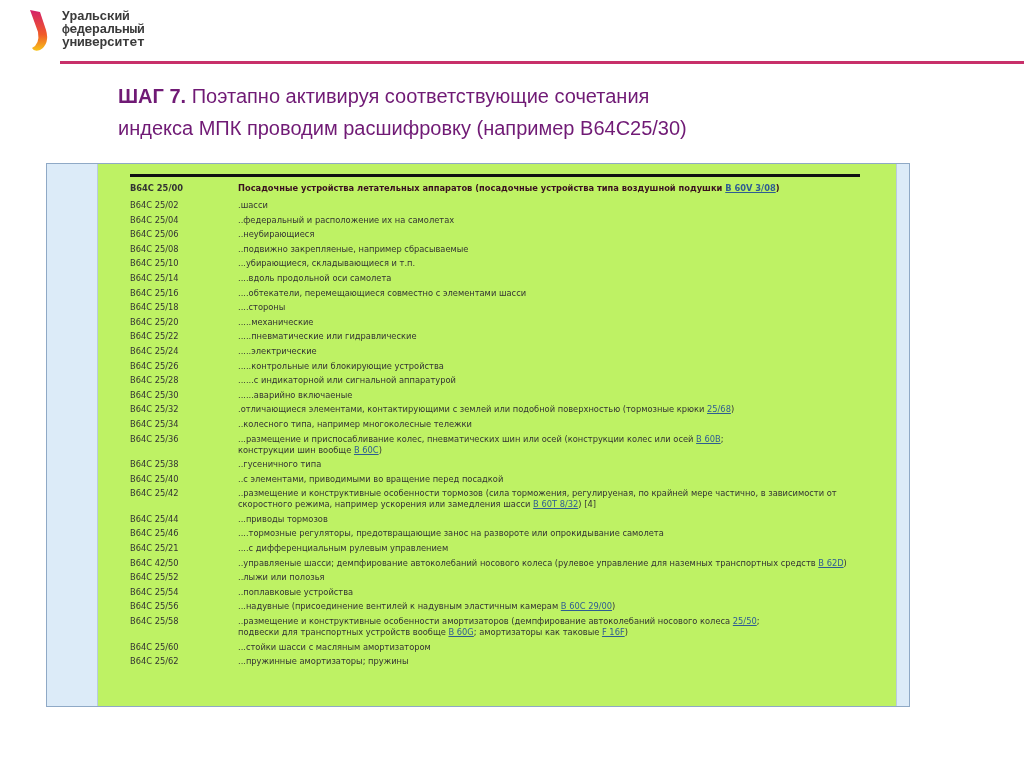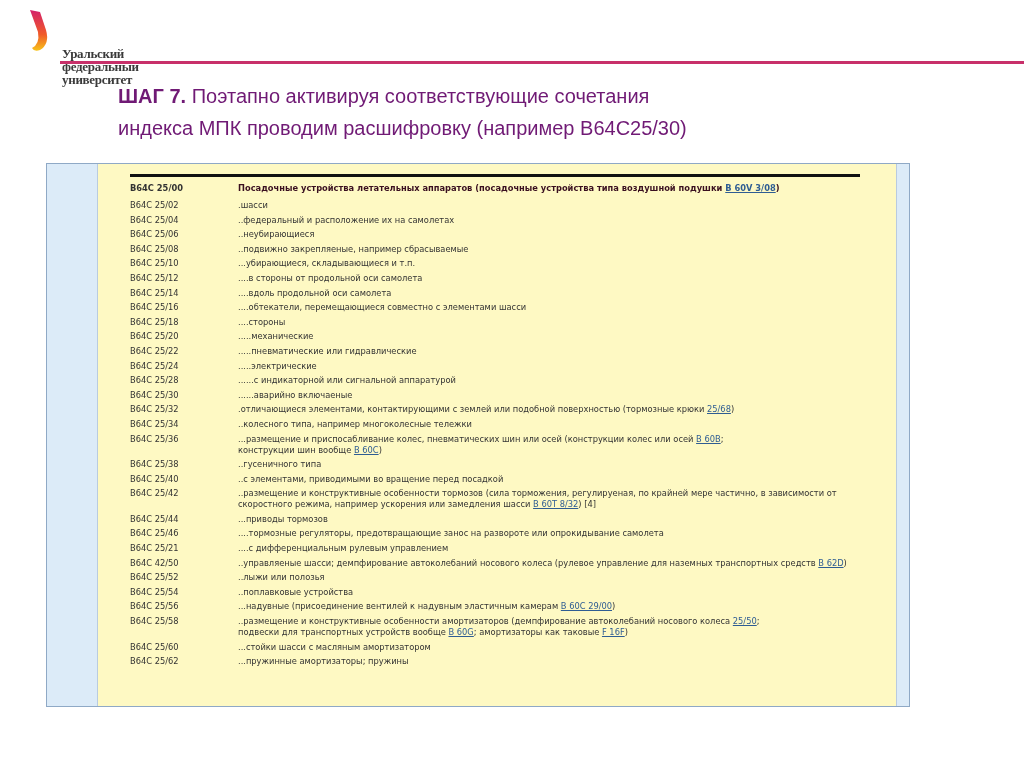--- a/index.html
+++ b/index.html
@@ -1,24 +1,24 @@
 <!DOCTYPE html>
 <html><head>
 <meta charset="utf-8">
 <style>
   html, body { margin:0; padding:0; }
   body { width:1024px; height:767px; background:#ffffff; position:relative; overflow:hidden; font-family:"Liberation Sans", sans-serif; }
   .logo { position:absolute; left:28px; top:8px; width:140px; height:50px; }
   .logo-mark { position:absolute; left:0; top:0; width:30px; height:44px; }
-  .logo-text { position:absolute; left:34px; top:2px; font-family:Liberation Serif, serif; font-weight:bold; font-size:13px; line-height:13px; color:#3a3a3a; letter-spacing:-0.3px;margin-top:37px; }
+  .logo-text { position:absolute; left:34px; top:2px; font-family:Liberation Mono, monospace; font-weight:bold; font-size:13px; line-height:13px; color:#3a3a3a; letter-spacing:-0.3px; }
   .header-line { position:absolute; left:60px; right:0; top:61px; height:3px; background:#c8306a; }
   .title { position:absolute; left:118px; top:80px; width:860px; font-size:20px; line-height:32px; color:#701a75; }
   .title b { font-weight:bold; }
   .frame { position:absolute; left:46px; top:163px; width:864px; height:544px; border:1px solid #8fa9c6; background:#dcebf8; box-sizing:border-box; overflow:hidden; }
-  .frame-inner { position:absolute; left:50px; top:0; width:798px; height:100%; background:#fef9c3; border-left:1px solid #b9cbe0; border-right:1px solid #b9cbe0; }
+  .frame-inner { position:absolute; left:50px; top:0; width:798px; height:100%; background:#bef264; border-left:1px solid #b9cbe0; border-right:1px solid #b9cbe0; }
   .content { position:absolute; left:32px; top:10px; width:730px; }
   .rule { height:3px; background:#111; margin-bottom:6px; }
   .row { display:flex; font-family:"DejaVu Sans", sans-serif; font-size:8.3px; line-height:11px; color:#333; margin-bottom:3.6px; }
   .row .code { width:108px; flex:none; color:#333; }
   .row .desc { flex:1; }
   .row.head { font-weight:bold; color:#222; margin-bottom:6px; }
   .row.head .desc { color:#3a1020; }
   a.link { color:#2f5d93; text-decoration:underline; }
 </style>
 </head>
@@ -71,24 +71,20 @@
           </div>
           <div class="row">
             <div class="code">B64C 25/08</div>
             <div class="desc"><span>..подвижно закрепляеные, например сбрасываемые</span></div>
           </div>
           <div class="row">
             <div class="code">B64C 25/10</div>
             <div class="desc"><span>...убирающиеся, складывающиеся и т.п.</span></div>
           </div>
           <div class="row">
-            <div class="code">B64C 25/12</div>
-            <div class="desc"><span>....в стороны от продольной оси самолета</span></div>
-          </div>
-          <div class="row">
             <div class="code">B64C 25/14</div>
             <div class="desc"><span>....вдоль продольной оси самолета</span></div>
           </div>
           <div class="row">
             <div class="code">B64C 25/16</div>
             <div class="desc"><span>....обтекатели, перемещающиеся совместно с элементами шасси</span></div>
           </div>
           <div class="row">
             <div class="code">B64C 25/18</div>
             <div class="desc"><span>....стороны</span></div>
@@ -97,20 +93,24 @@
             <div class="code">B64C 25/20</div>
             <div class="desc"><span>.....механические</span></div>
           </div>
           <div class="row">
             <div class="code">B64C 25/22</div>
             <div class="desc"><span>.....пневматические или гидравлические</span></div>
           </div>
           <div class="row">
             <div class="code">B64C 25/24</div>
             <div class="desc"><span>.....электрические</span></div>
+          </div>
+          <div class="row">
+            <div class="code">B64C 25/26</div>
+            <div class="desc"><span>.....контрольные или блокирующие устройства</span></div>
           </div>
           <div class="row">
             <div class="code">B64C 25/28</div>
             <div class="desc"><span>......с индикаторной или сигнальной аппаратурой</span></div>
           </div>
           <div class="row">
             <div class="code">B64C 25/30</div>
             <div class="desc"><span>......аварийно включаеные</span></div>
           </div>
           <div class="row">

